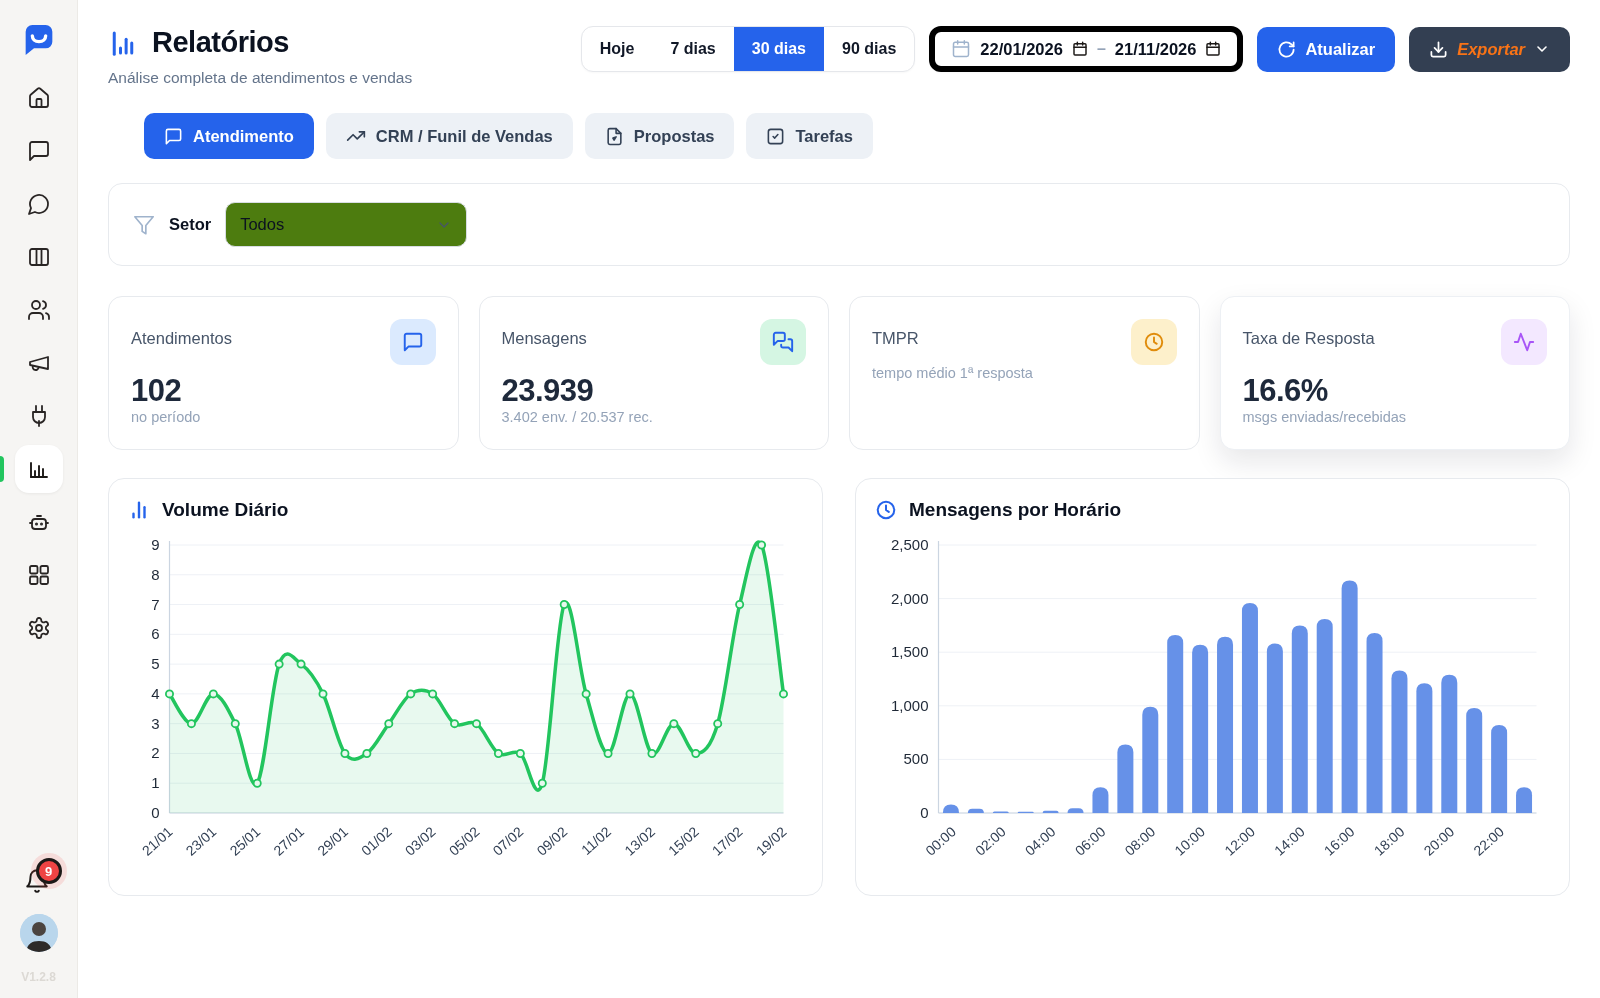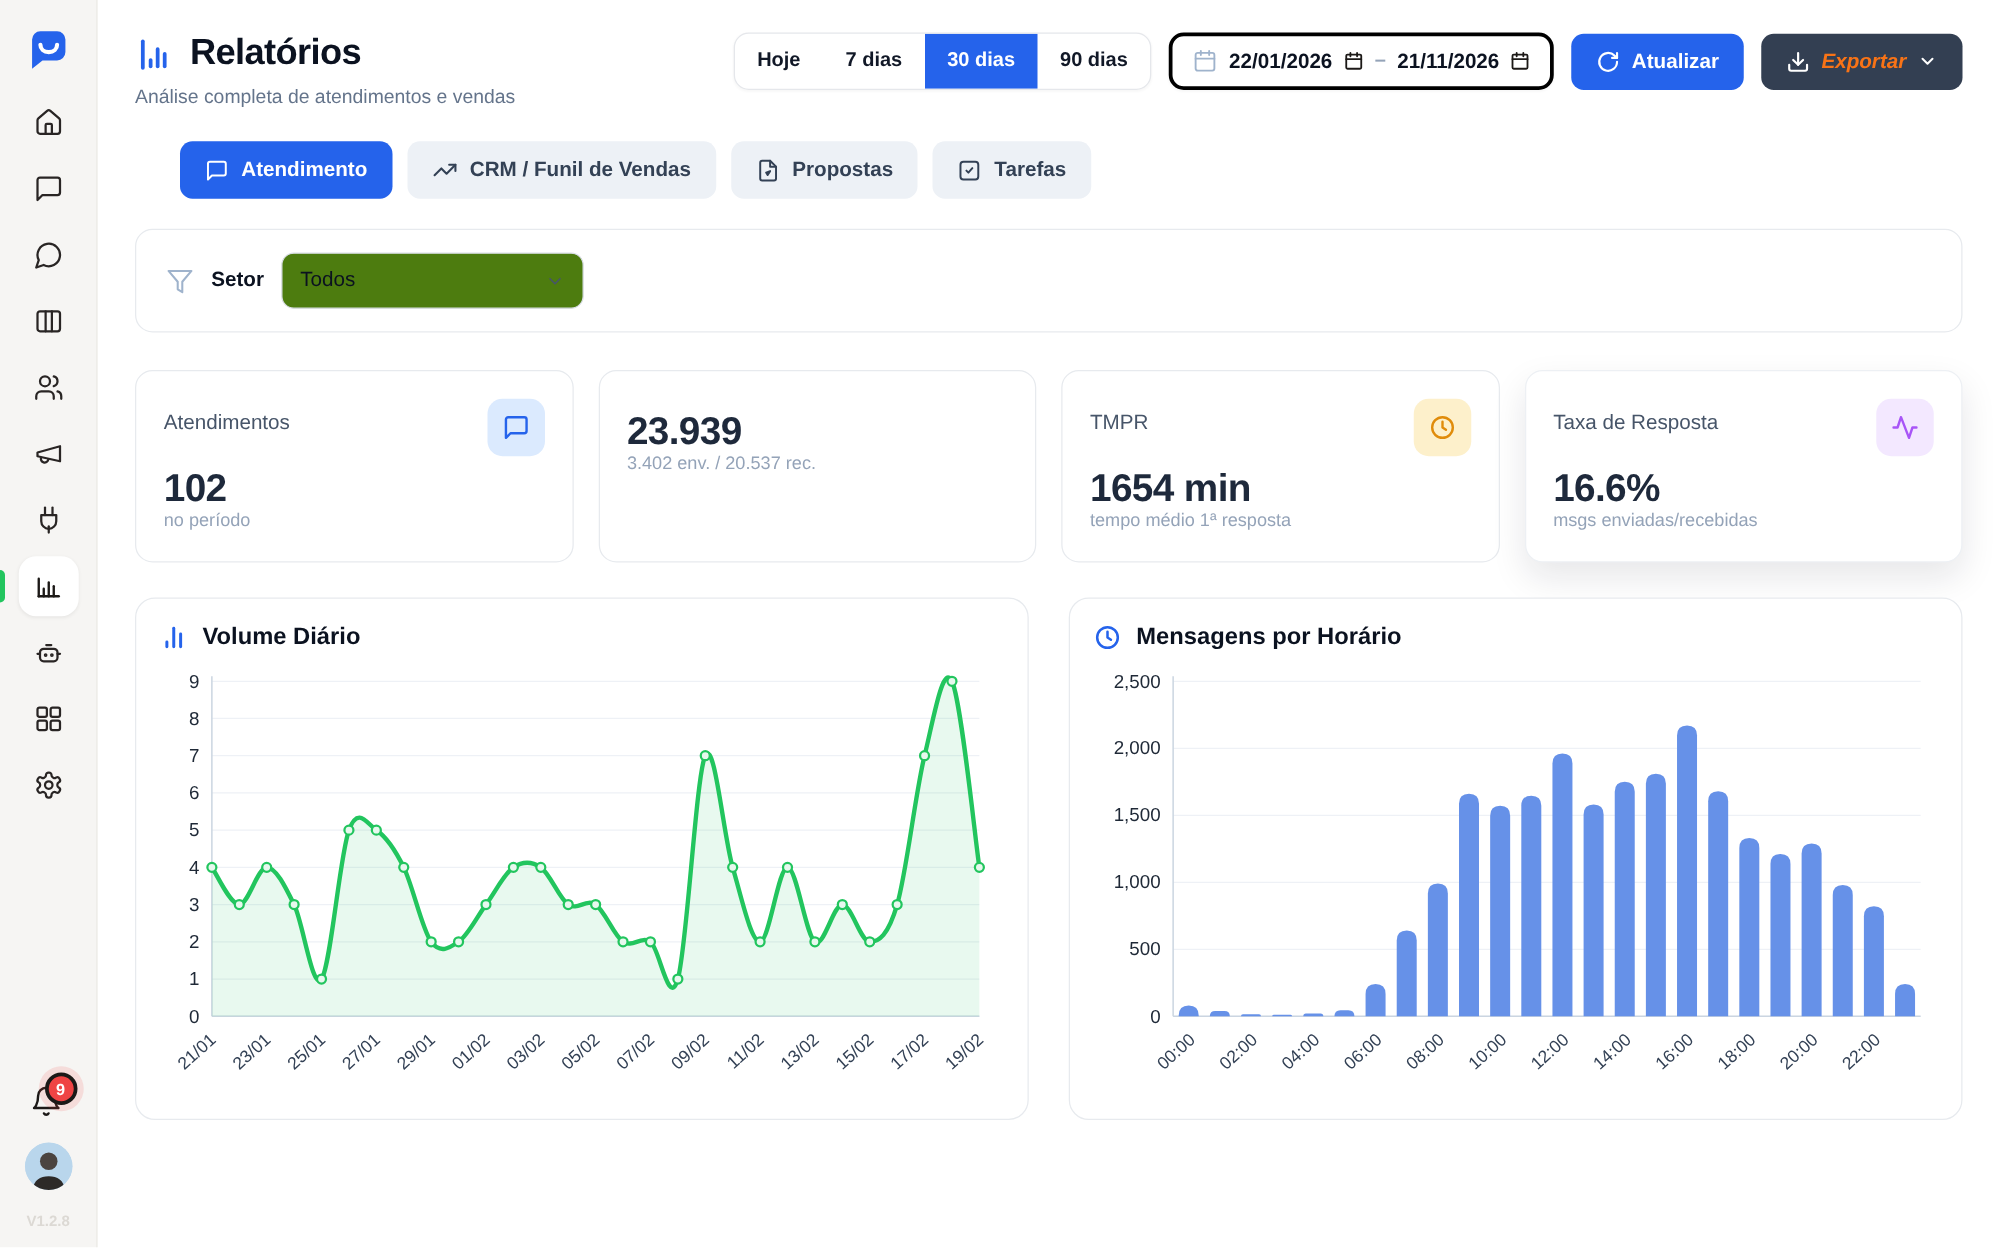--- a/index.html
+++ b/index.html
@@ -38,21 +38,21 @@
   .subtitle { margin-top:10px; font-size:15.5px; color:#64748b; }
   .controls { display:flex; align-items:center; gap:14px; }
 
   .seg { display:flex; align-items:stretch; height:46px; background:#fff; border:1px solid #e5e7eb;
     border-radius:12px; overflow:hidden; box-shadow:0 1px 2px rgba(0,0,0,.03); }
   .seg button { border:0; background:transparent; padding:0 18px; font-size:16px; font-weight:600;
     color:#111827; cursor:pointer; font-family:inherit; }
   .seg button.active { background:#2563eb; color:#fff; }
 
   .daterange { display:flex; align-items:center; gap:9px; height:46px; background:#fff;
-    border:3px solid #000000; border-radius:12px; padding:0 16px; box-shadow:0 1px 2px rgba(0,0,0,.03); }
+    border:6px solid #000000; border-radius:12px; padding:0 16px; box-shadow:0 1px 2px rgba(0,0,0,.03); }
   .daterange .date { font-size:16.5px; font-weight:600; color:#0b1220; cursor:text; }
   .daterange .dash { color:#94a3b8; font-weight:600; }
 
   .btn { display:flex; align-items:center; gap:9px; height:45px; border:0; border-radius:10px;
     padding:0 20px; font-size:16.5px; font-weight:600; cursor:pointer; font-family:inherit; }
   .btn-blue { background:#2563eb; color:#fff; }
   .btn-dark { background:#333f52; color:#f97316;font-style:italic; }
 
   .tabs { margin-top:26px; display:flex; gap:12px;padding-left:36px; }
   .tab { display:flex; align-items:center; gap:10px; height:46px; padding:0 20px; border:0;
@@ -310,35 +310,43 @@
           <svg width="22" height="22" viewBox="0 0 24 24" fill="none" stroke="#2563eb" stroke-width="2.1" stroke-linecap="round" stroke-linejoin="round">
               <path d="M21 15a2 2 0 0 1-2 2H7l-4 4V5a2 2 0 0 1 2-2h14a2 2 0 0 1 2 2z"></path>
             </svg>
         </span>
       </div>
       <div class="stat-value">102</div>
       <div class="stat-sub">no período</div>
     </div>
 
     <div class="stat-card">
+      <div class="stat-head">
+        <span class="stat-label">Mensagens</span>
+        <span class="icon-chip" style="background:#d5f6e3;">
+          <svg width="22" height="22" viewBox="0 0 24 24" fill="none" stroke="#2563eb" stroke-width="2.1" stroke-linecap="round" stroke-linejoin="round">
+              <path d="M14 9a2 2 0 0 1-2 2H6l-4 4V4a2 2 0 0 1 2-2h8a2 2 0 0 1 2 2z"></path>
+              <path d="M18 9h2a2 2 0 0 1 2 2v11l-4-4h-6a2 2 0 0 1-2-2v-1"></path>
+            </svg>
+        </span>
+      </div>
       <div class="stat-value">23.939</div>
       <div class="stat-sub">3.402 env. / 20.537 rec.</div>
     </div>
 
     <div class="stat-card">
       <div class="stat-head">
         <span class="stat-label">TMPR</span>
         <span class="icon-chip" style="background:#fdf0cb;">
           <svg width="22" height="22" viewBox="0 0 24 24" fill="none" stroke="#e08c0b" stroke-width="2.1" stroke-linecap="round" stroke-linejoin="round">
               <circle cx="12" cy="12" r="9"></circle>
               <path d="M12 7v5l3 2"></path>
             </svg>
         </span>
       </div>
-      <div class="stat-value">1654 min</div>
       <div class="stat-sub">tempo médio 1ª resposta</div>
     </div>
 
     <div class="stat-card elevated">
       <div class="stat-head">
         <span class="stat-label">Taxa de Resposta</span>
         <span class="icon-chip" style="background:#f3e8ff;">
           <svg width="22" height="22" viewBox="0 0 24 24" fill="none" stroke="#a855f7" stroke-width="2.1" stroke-linecap="round" stroke-linejoin="round">
               <polyline points="22 12 18.5 12 15.5 21 8.5 3 5.5 12 2 12"></polyline>
             </svg>

